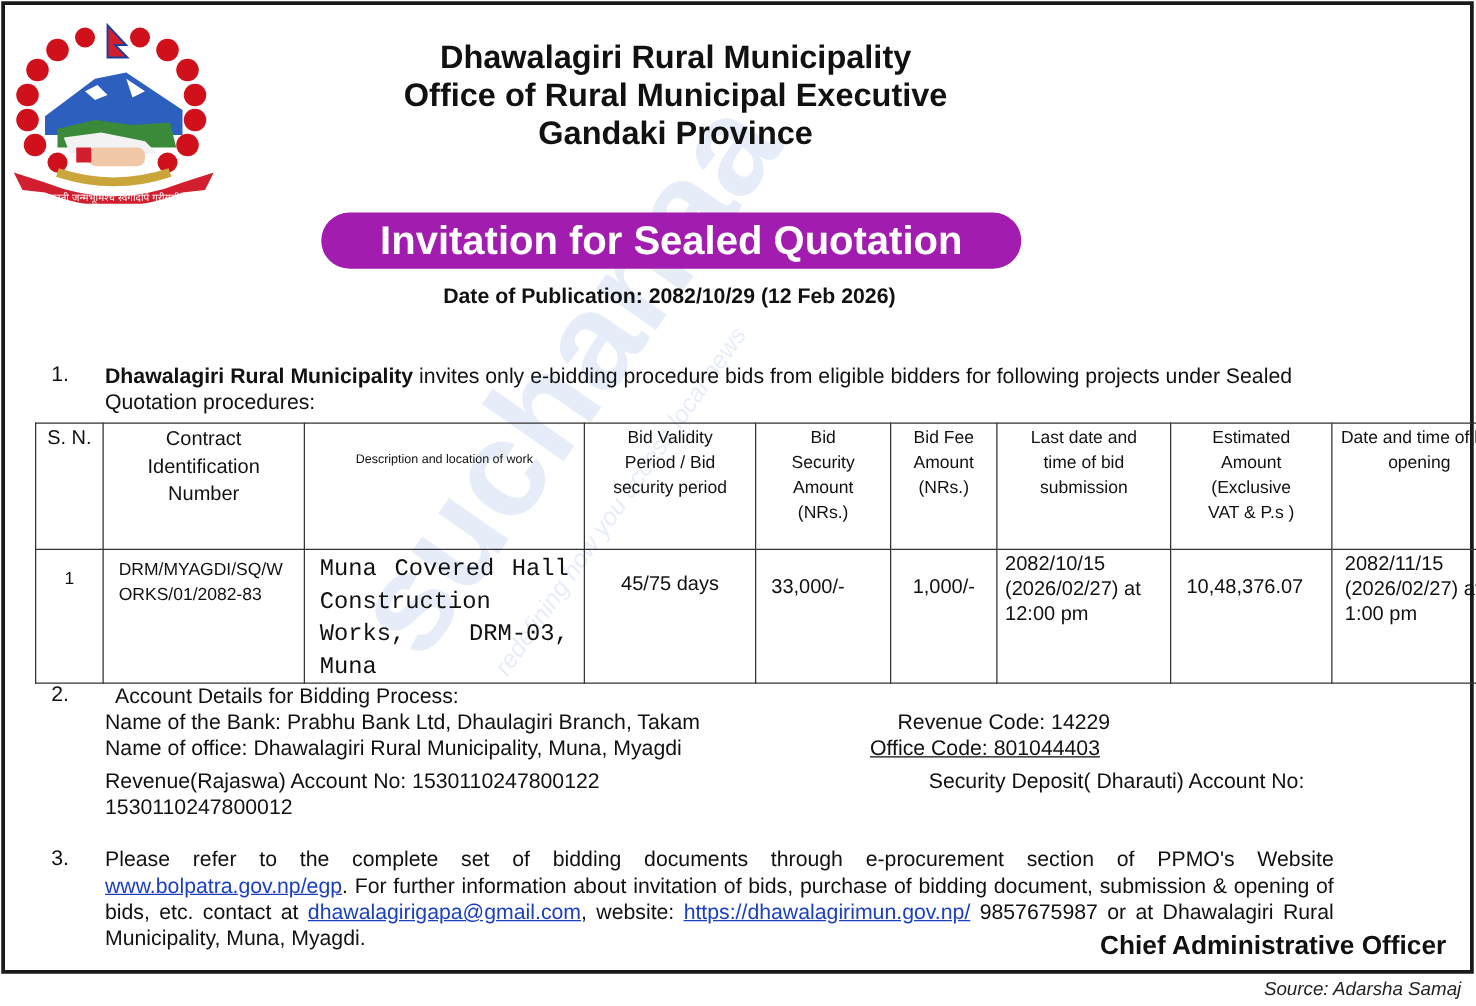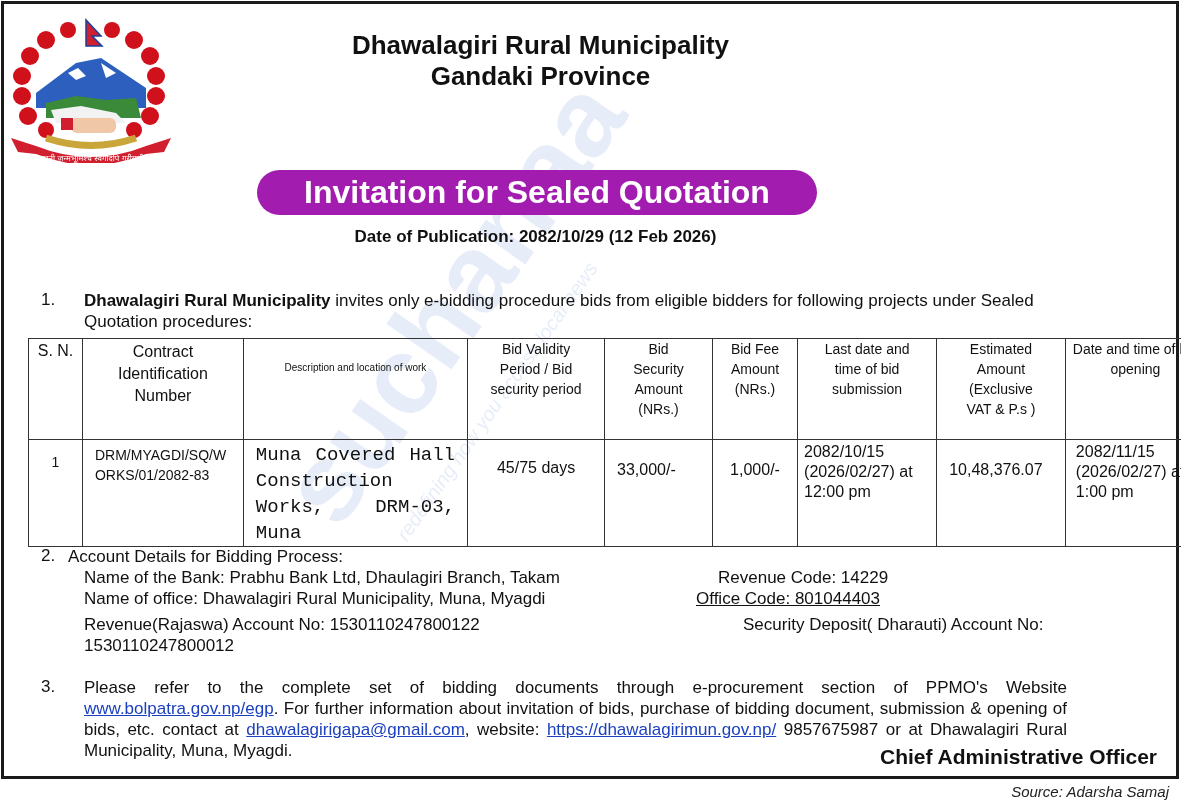--- a/index.html
+++ b/index.html
@@ -92,20 +92,21 @@
   </g>
 
   <path d="M40 120 Q85 135 130 120" stroke="#c9a53a" stroke-width="7" fill="none"></path>
 
   <path d="M5 120 L30 128 Q85 150 140 128 L165 120 L158 134 L140 136 Q85 158 30 136 L12 134 Z" fill="#d21f2f"></path>
   <text x="85" y="143" font-size="8" fill="#fff" text-anchor="middle" font-family="DejaVu Sans, sans-serif">जननी जन्मभूमिश्च स्वर्गादपि गरीयसी</text>
 </svg>
 
 <div class="header">
   <div>Dhawalagiri Rural  Municipality</div>
+  <div>Office of Rural Municipal Executive</div>
   <div>Gandaki Province</div>
 </div>
 
 <div class="title-pill">Invitation for Sealed Quotation</div>
 <div class="pubdate">Date of Publication: 2082/10/29  (12 Feb 2026)</div>
 
 <div class="num" style="left:41px; top:290px;">1.</div>
 <div class="para" style="left:84px; top:290px; width:990px;">
   <b>Dhawalagiri Rural Municipality</b><span>  invites only  e-bidding procedure bids from eligible bidders for  following projects under Sealed Quotation procedures:</span>
 </div>
@@ -142,21 +143,21 @@
     <td style="padding:20px 0 0 12px; font-size:16px;">33,000/-</td>
     <td style="text-align:center; padding-top:20px; font-size:16px;">1,000/-</td>
     <td style="padding:2px 6px 0; font-size:16px;">2082/10/15 (2026/02/27) at 12:00 pm</td>
     <td style="padding:20px 10px 0 12px; font-size:16px; word-break:break-all;">10,48,376.07</td>
     <td style="padding:2px 10px 0; font-size:16px;">2082/11/15 (2026/02/27) at 1:00 pm</td>
   </tr>
 </tbody>
   </table>
 
 <div class="num" style="left:41px; top:546px;">2.</div>
-<div class="para" style="left:68px; top:546px;">Account Details for Bidding Process:</div>
+<div class="para" style="left:92px; top:546px;">Account Details for Bidding Process:</div>
 <div class="para" style="left:84px; top:567px;">Name of the Bank: Prabhu Bank Ltd, Dhaulagiri Branch, Takam</div>
 <div class="para" style="left:84px; top:588px;">Name of office: Dhawalagiri Rural Municipality, Muna, Myagdi</div>
 <div class="para" style="left:84px; top:614px;">Revenue(Rajaswa) Account No: 1530110247800122</div>
 <div class="para" style="left:84px; top:635px;">1530110247800012</div>
 <div class="para" style="left:718px; top:567px;">Revenue Code: 14229</div>
 <div class="para" style="left:696px; top:588px;text-decoration:underline;">Office Code: 801044403</div>
 <div class="para" style="left:743px; top:614px;">Security Deposit( Dharauti) Account No:</div>
 
 <div class="num" style="left:41px; top:677px;">3.</div>
 <div class="para" style="left:84px; top:677px; width:983px; text-align:justify;">

